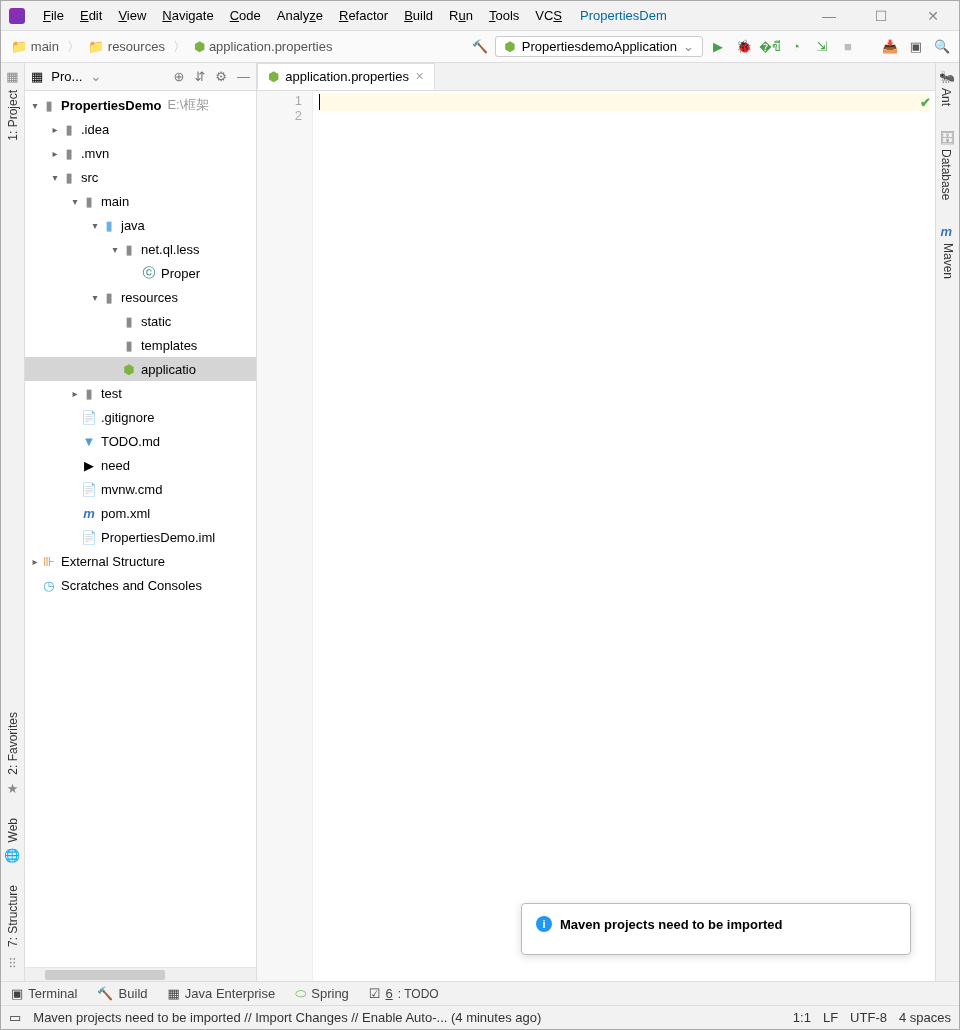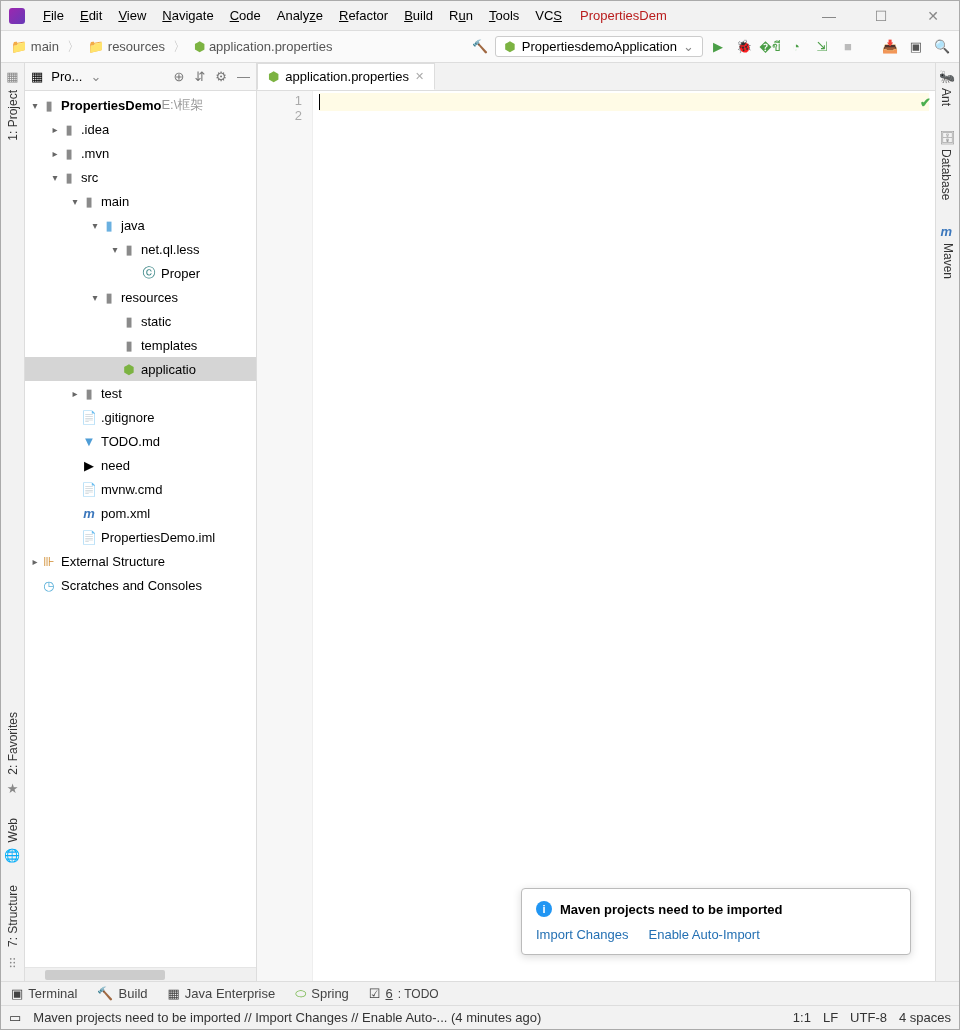--- a/index.html
+++ b/index.html
@@ -26,21 +26,21 @@
 .projpanel { width: 232px; background: #fff; border-right: 1px solid #ddd; display: flex; flex-direction: column; }
 .projhead { height: 28px; display: flex; align-items: center; padding: 0 6px; border-bottom: 1px solid #ddd; background: #f7f7f7; gap: 8px; }
 .projhead .label { font-weight: 400; }
 .projhead .icons { margin-left: auto; display: flex; gap: 10px; color: #777; }
 .tree { flex: 1; overflow: hidden; padding-top: 2px; font-size: 13px; }
 .node { display: flex; align-items: center; height: 24px; white-space: nowrap; padding-right: 4px; }
 .node .tw { width: 12px; text-align: center; color: #666; font-size: 10px; }
 .node .ico { width: 16px; text-align: center; margin-right: 4px; }
 .node.sel { background: #d5d5d5; }
 .node .txt { overflow: hidden; text-overflow: clip; }
-.pathhint { color: #999; margin-left: 0; }
+.pathhint { color: #999; margin-left: 6px; }
 .folder { color: #8a8a8a; }
 .folder-blue { color: #6ab0e0; }
 .editor-area { flex: 1; display: flex; flex-direction: column; position: relative; }
 .tabbar { height: 28px; display: flex; align-items: flex-end; border-bottom: 1px solid #ddd; background: #f2f2f2; }
 .tab { height: 27px; display: flex; align-items: center; padding: 0 10px; background: #fff; border: 1px solid #ddd; border-bottom: 1px solid #fff; gap: 6px; }
 .tab .close { color: #aaa; font-size: 11px; }
 .editor { flex: 1; display: flex; background: #fff; }
 .gutter { width: 56px; background: #f7f7f7; border-right: 1px solid #eee; text-align: right; padding: 2px 10px 0 0; color: #aaa; font-family: Consolas, monospace; }
 .code { flex: 1; padding: 2px 6px; font-family: Consolas, monospace; position: relative; }
 .code-line1 { background: #fffbe6; height: 18px; }
@@ -69,21 +69,21 @@
   <div class="menu-item"><u>E</u>dit</div>
   <div class="menu-item"><u>V</u>iew</div>
   <div class="menu-item"><u>N</u>avigate</div>
   <div class="menu-item"><u>C</u>ode</div>
   <div class="menu-item">Analy<u>z</u>e</div>
   <div class="menu-item"><u>R</u>efactor</div>
   <div class="menu-item"><u>B</u>uild</div>
   <div class="menu-item">R<u>u</u>n</div>
   <div class="menu-item"><u>T</u>ools</div>
   <div class="menu-item">VC<u>S</u></div>
-  <div style="margin-left:10px;color:#b91c1c">PropertiesDem</div>
+  <div style="margin-left:10px;color:#0369a1">PropertiesDem</div>
   <div class="titlebar-right">
     <div class="winbtn">—</div>
     <div class="winbtn">☐</div>
     <div class="winbtn">✕</div>
   </div>
 </div>
 
 <div class="toolbar">
   <span class="crumb">
     <span class="folder">📁</span> <span>main</span>
@@ -279,24 +279,20 @@
         <div class="code-line1"><span class="caret"></span></div>
         <span class="check">✔</span>
       </div>
     </div>
 
     <div class="popup">
       <div class="popup-title">
         <span class="infoicon">i</span>
         <span>Maven projects need to be imported</span>
       </div>
-      <div class="popup-links">
-        <span>Import Changes</span>
-        <span>Enable Auto-Import</span>
-      </div>
     </div>
   </div>
 
   <div class="rightbar">
     <div class="group"><span class="vtab-icon">🐜</span><div class="vtab" style="transform:none">Ant</div></div>
     <div class="group"><span class="vtab-icon">🗄</span><div class="vtab" style="transform:none">Database</div></div>
     <div class="group"><span class="vtab-icon" style="color:#3b77bc;font-style:italic;font-weight:bold">m</span><div class="vtab" style="transform:none">Maven</div></div>
   </div>
 </div>
 

